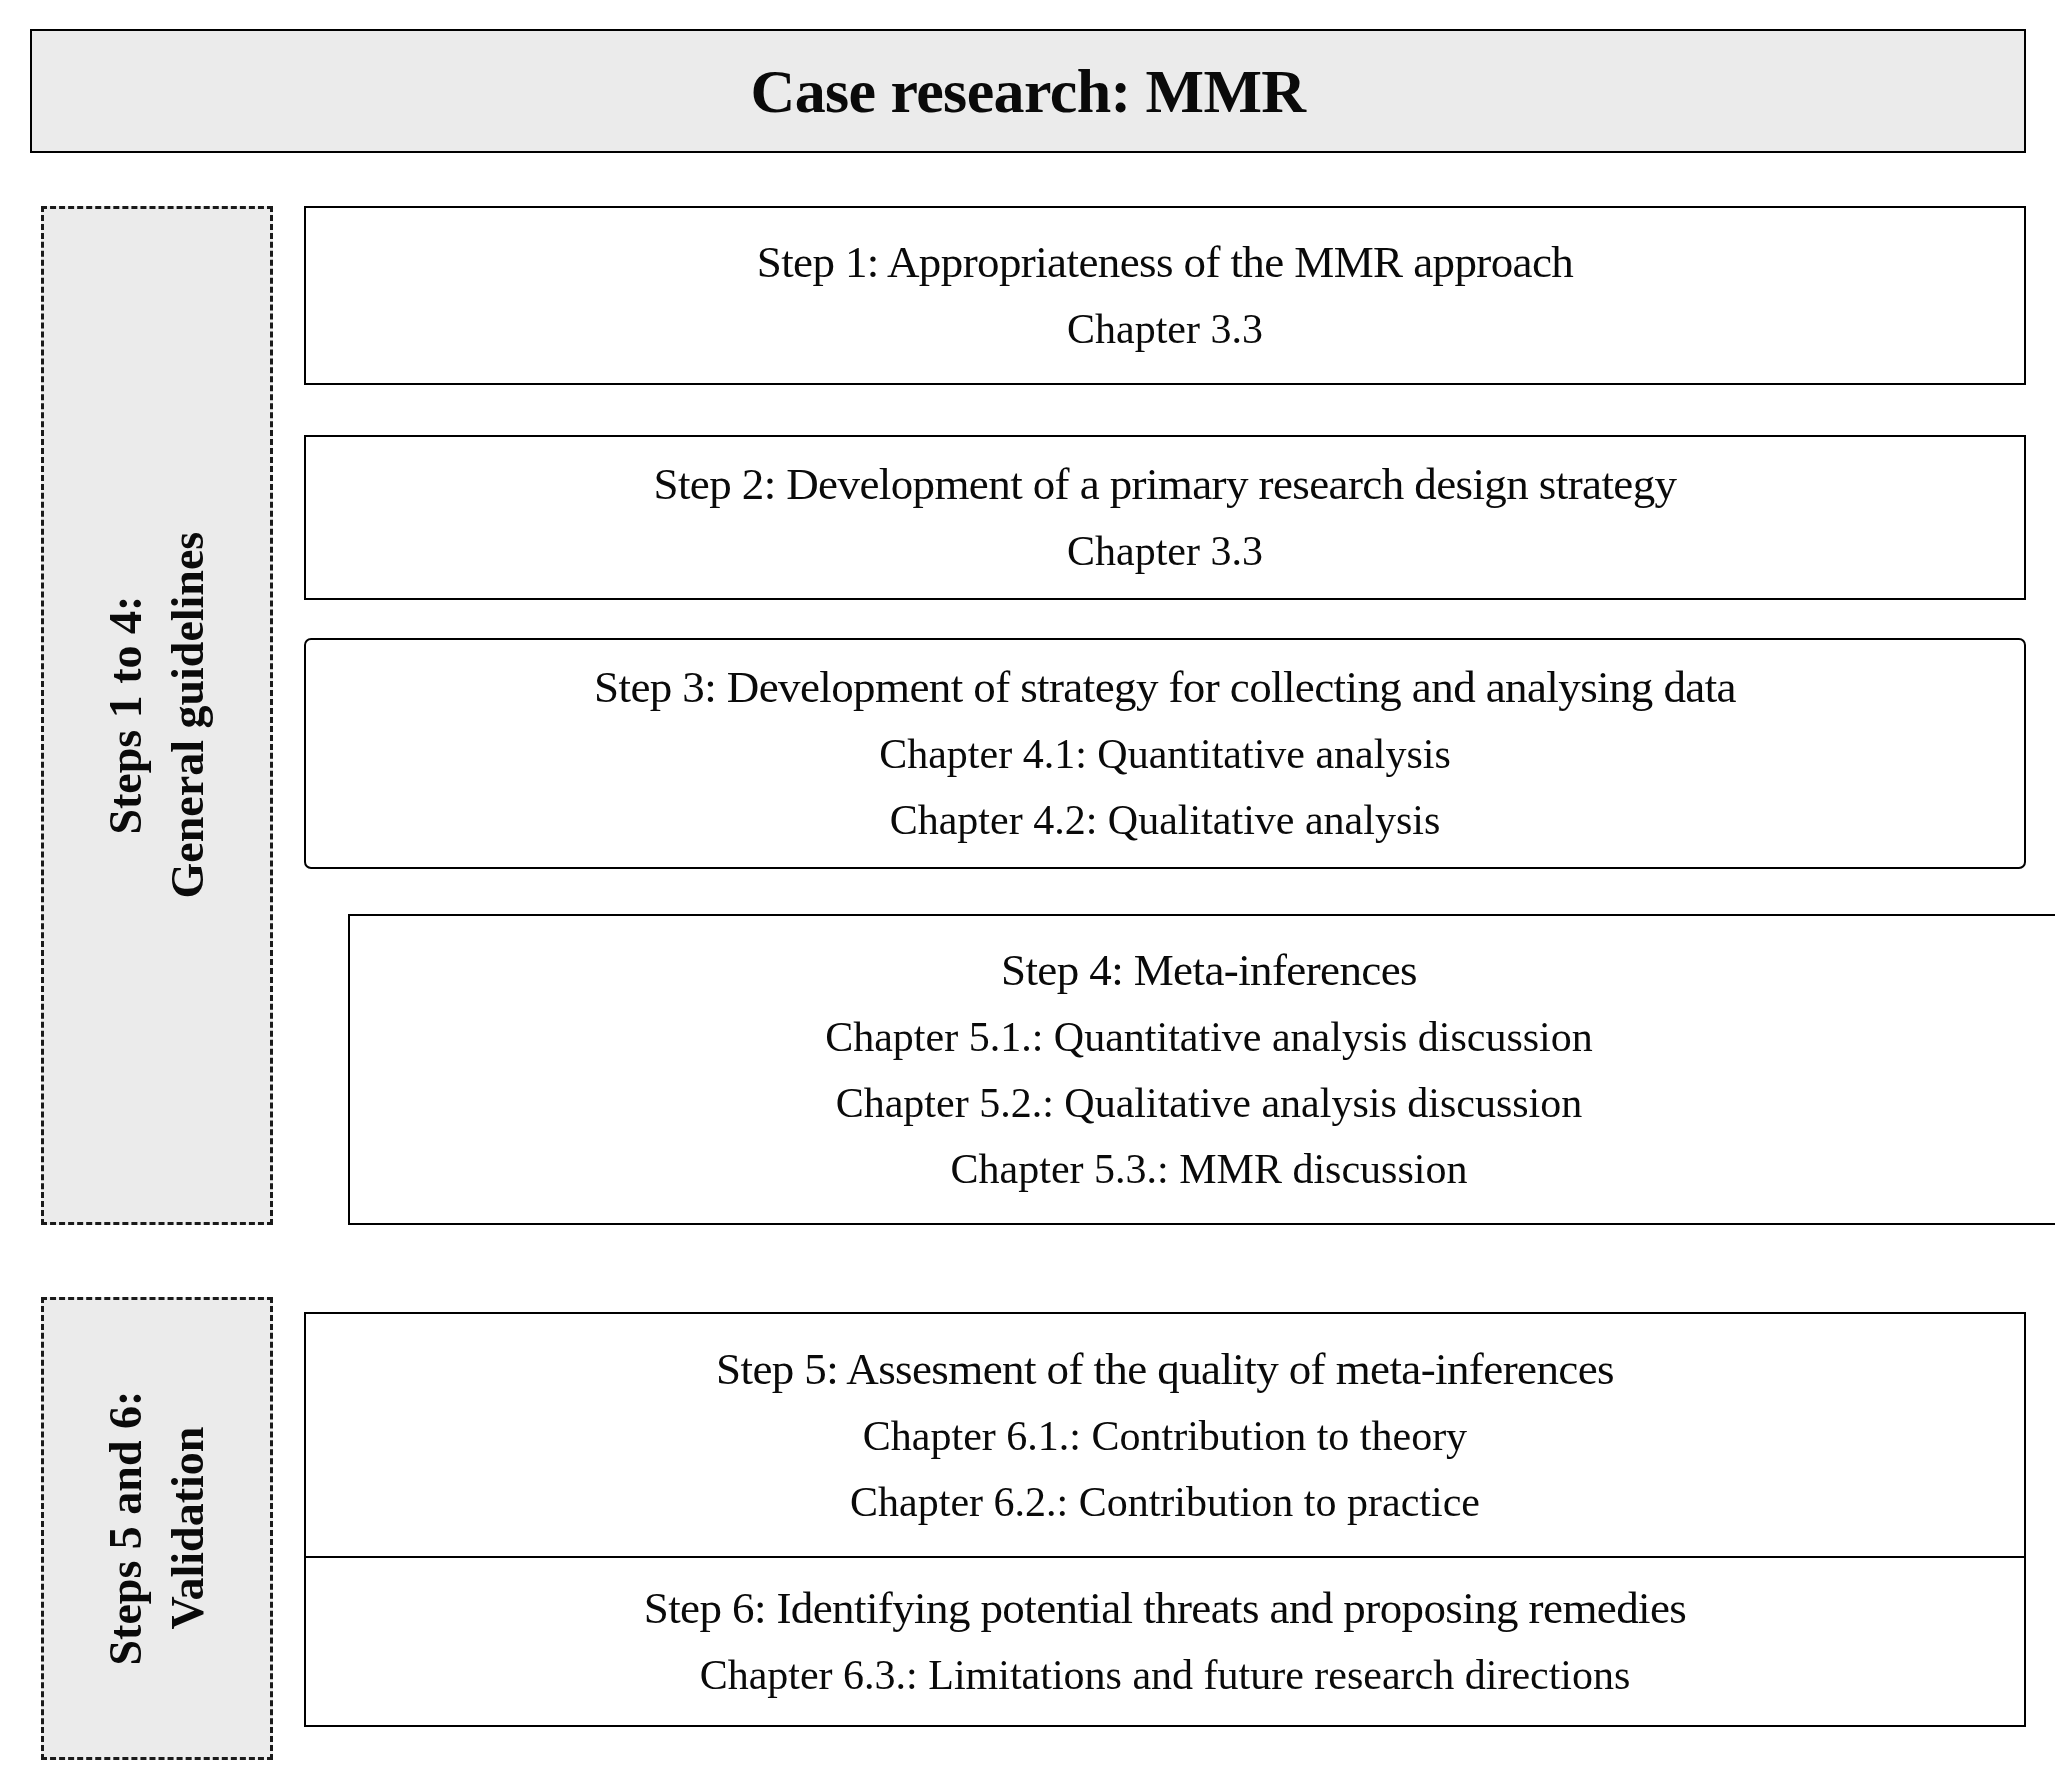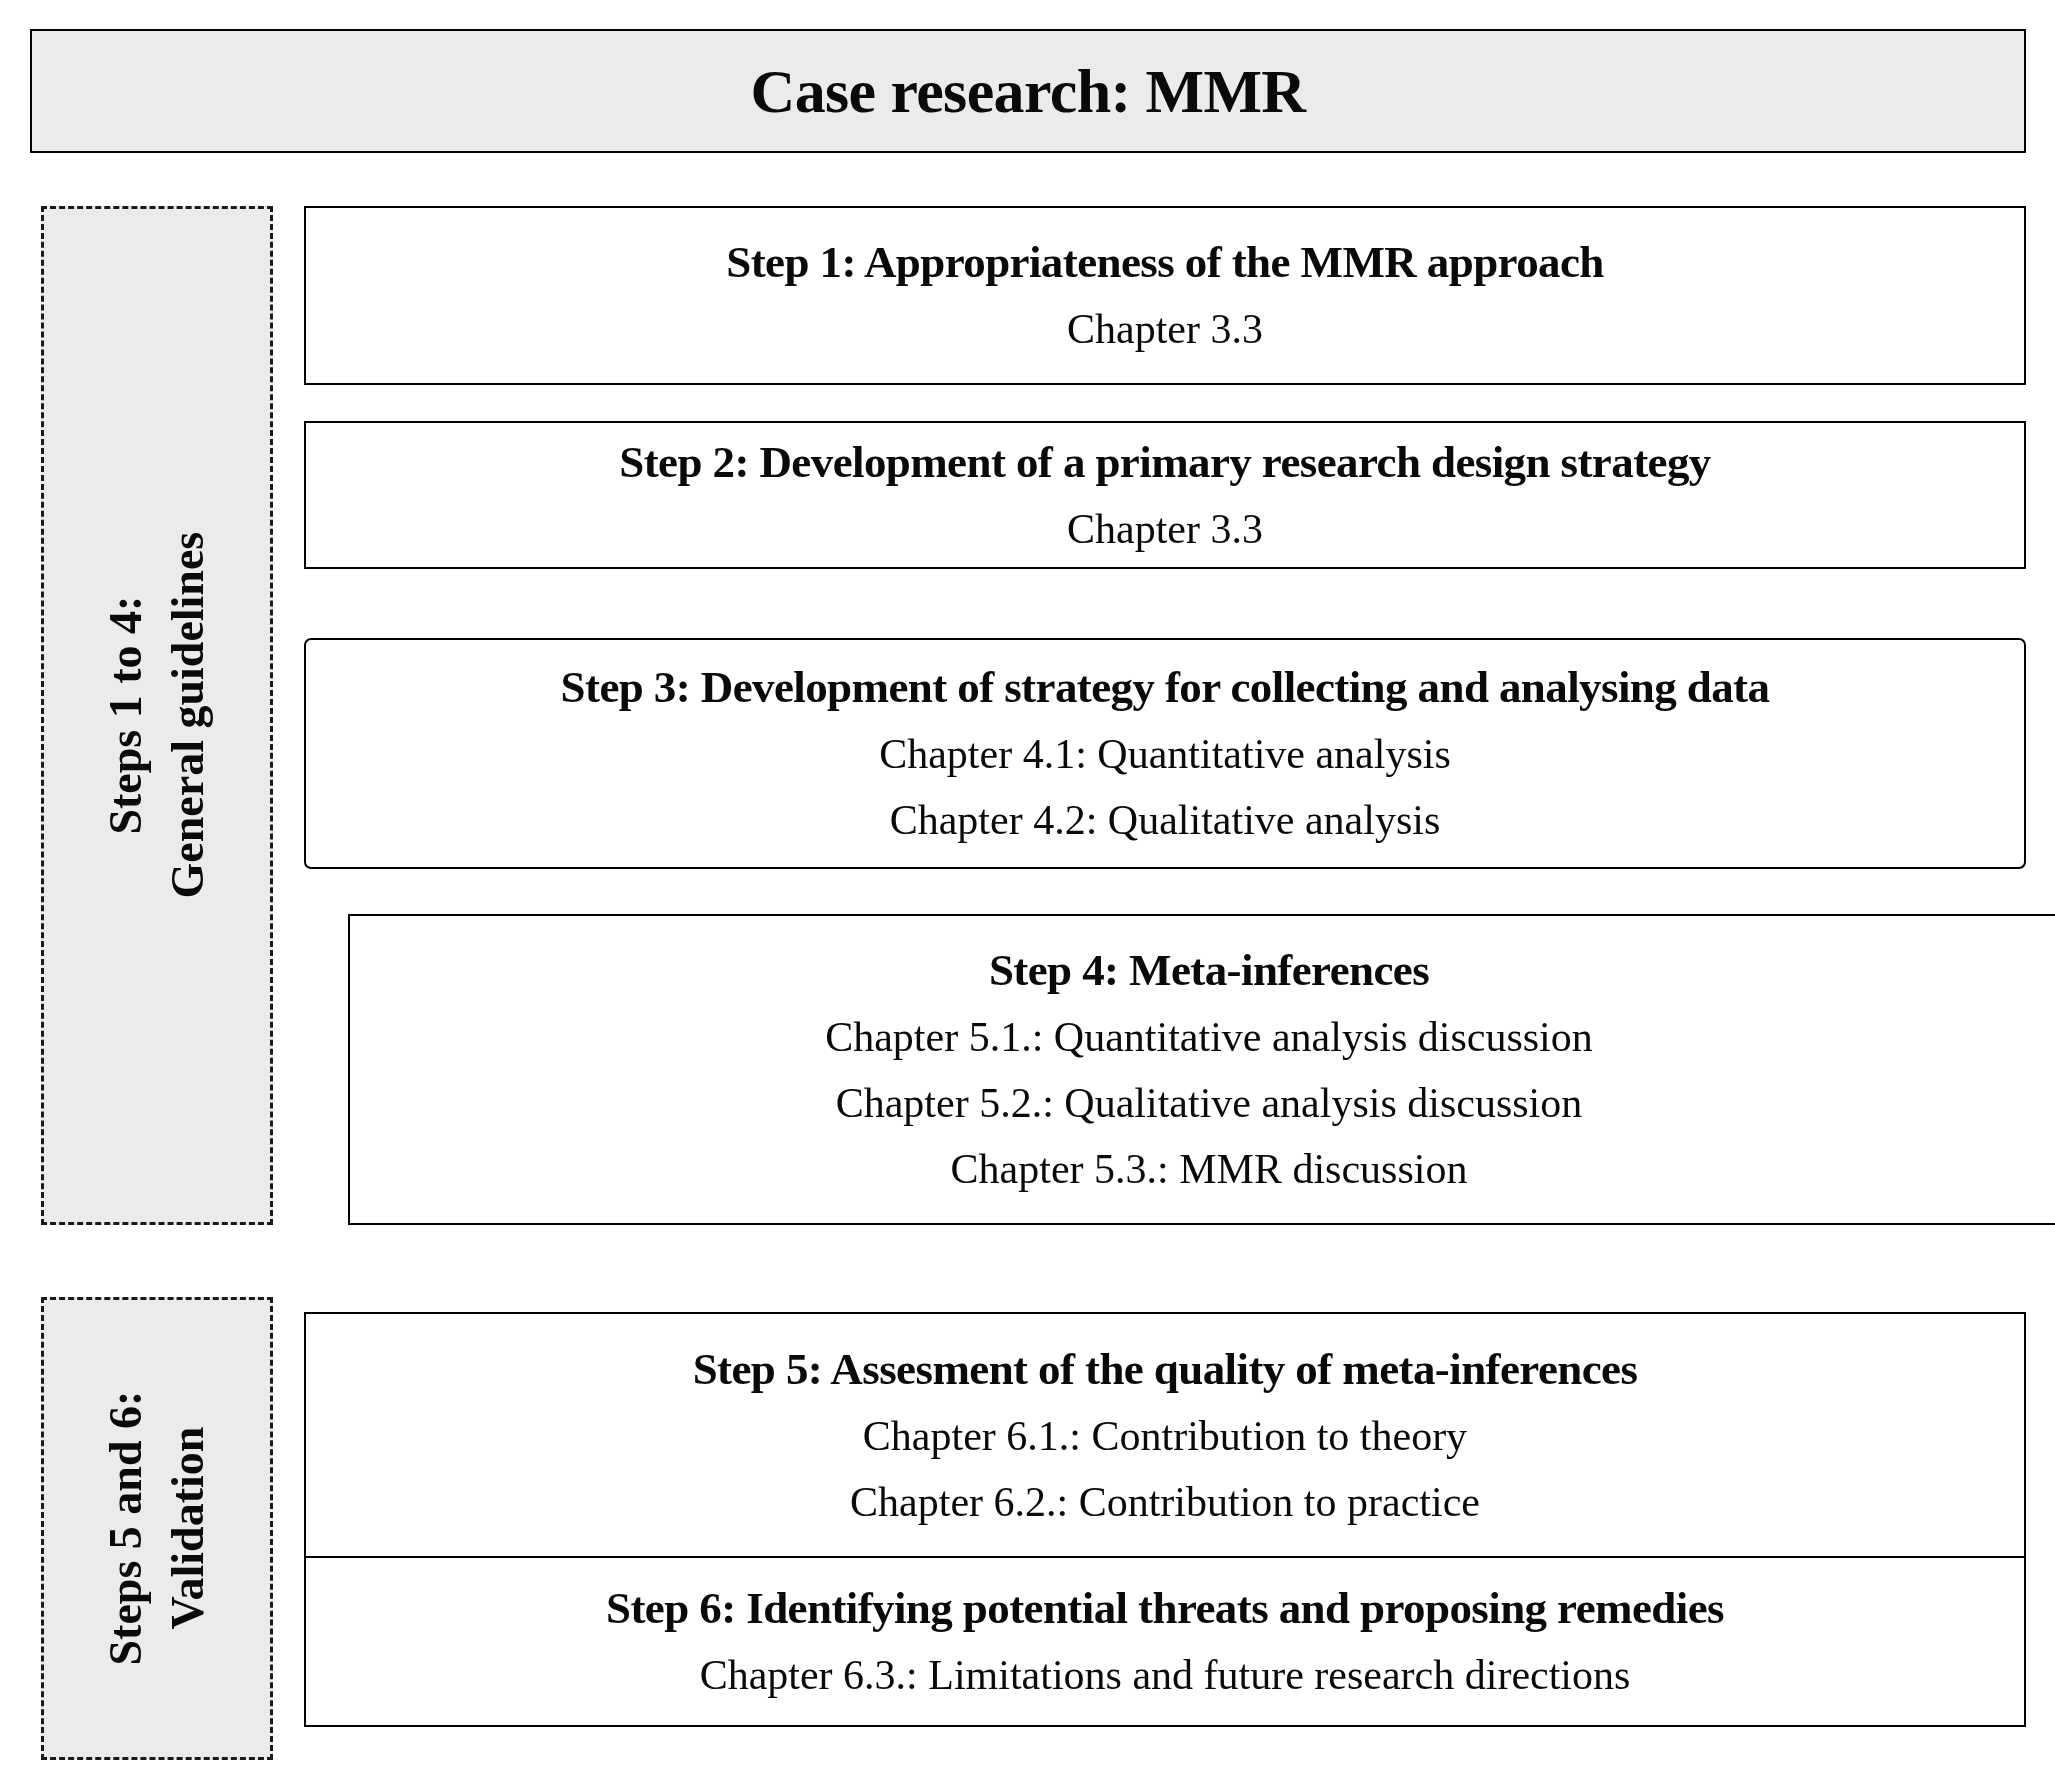--- a/index.html
+++ b/index.html
@@ -64,32 +64,32 @@
     width: 1722px;
     display: flex;
     flex-direction: column;
     align-items: center;
     justify-content: center;
     text-align: center;
     row-gap: 13.7px;
     padding: 6.2px 25px;
   }
   .step-heading {
-    font-weight: bold;
+    font-weight: normal;
     font-size: 45px;
     line-height: 1.2;
     letter-spacing: -0.6px;
   }
   .chapter-line {
     font-size: 42px;
     line-height: 1.25;
   }
   
   #box-s1 { top: 206px;  height: 179px; }
-  #box-s2 { top: 421px;  height: 148px; }
+  #box-s2 { top: 435px;  height: 165px; }
   #box-s3 { top: 638px; height: 231px; border-radius: 7px; }
   #box-s4 { top: 914px; height: 311px; margin-left: 44px; }
   #box-s5 { top: 1298px; height: 247px; margin-top: 14px; }
   #box-s6 { top: 1556px; height: 171px; }
   #side-1 { left: 41px; top: 206px;  width: 232px; height: 1019px; }
   #side-2 { left: 41px; top: 1297px; width: 232px; height: 463px; }
 </style>
 </head>
 <body>
 

